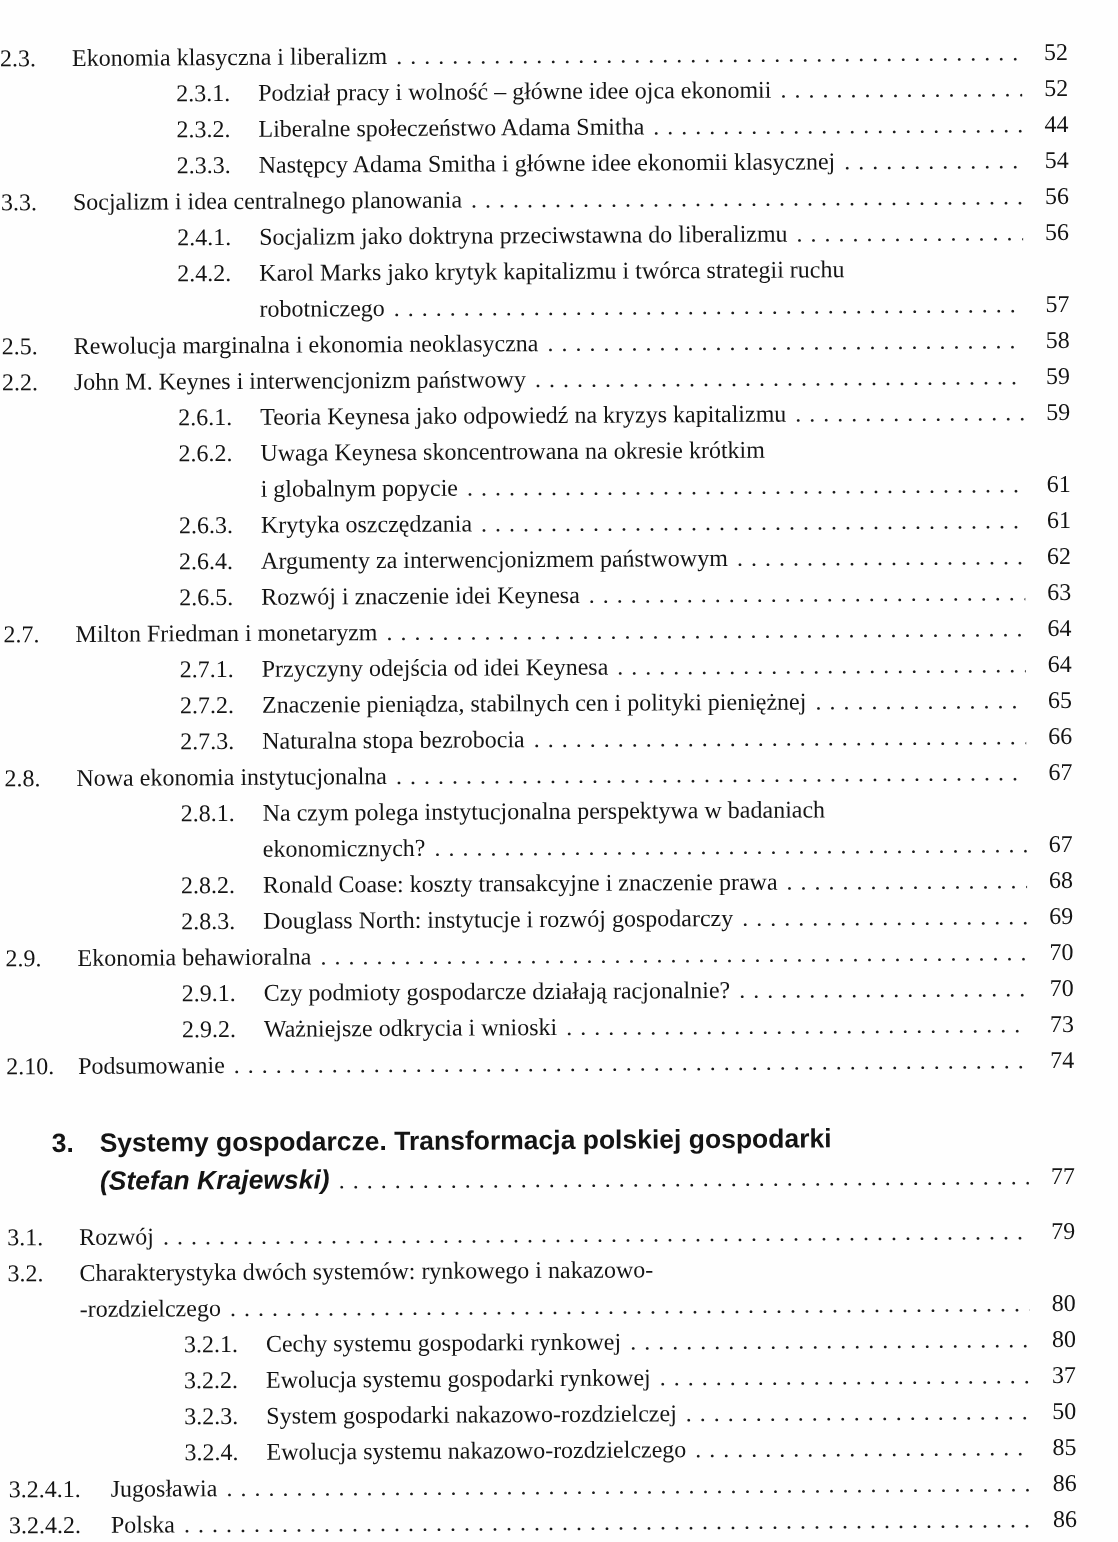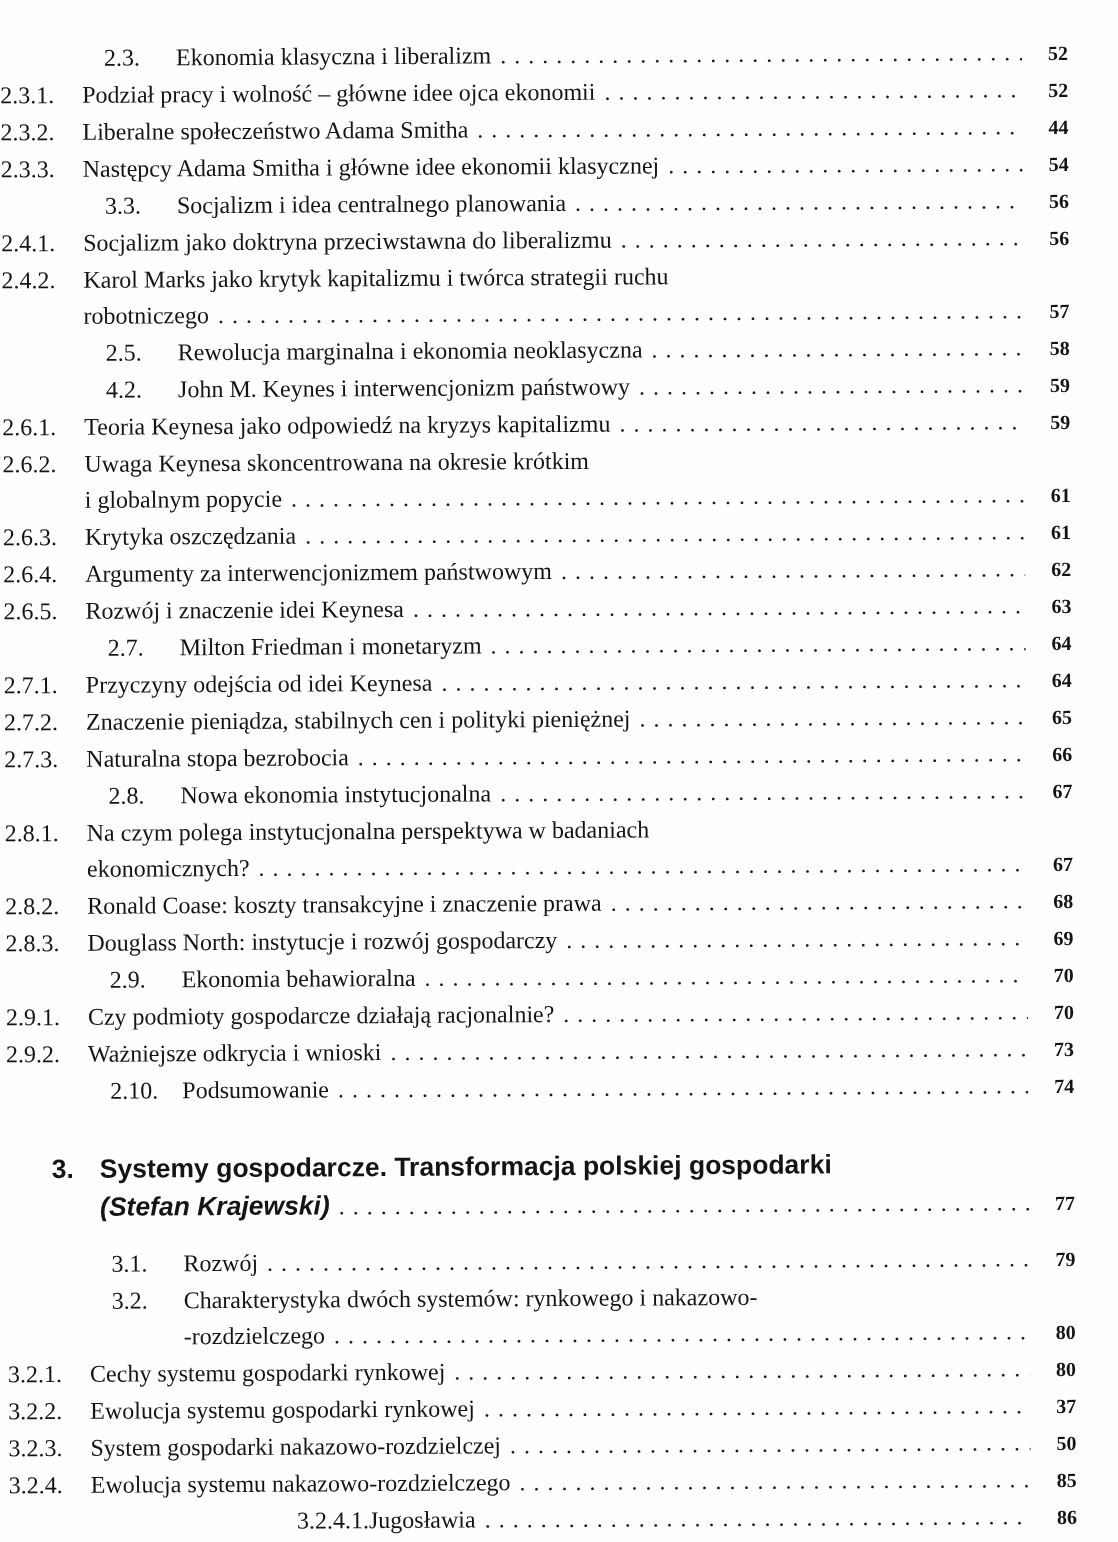--- a/index.html
+++ b/index.html
@@ -23,23 +23,23 @@
     padding: 40px 50px 0 0;
     transform: rotate(-0.35deg);
     transform-origin: 60px 60px;
   }
   .row {
     display: flex;
     line-height: 36px;
   }
   .num { flex: none; }
   .lvl0 .num { margin-left: 45px;  width: 48px;  }
-  .lvl1 .num { margin-left: 104px; width: 72px;  }
-  .lvl2 .num { width: 82px;  }
-  .lvl3 .num { margin-left: 258px; width: 102px; text-align: right; }
+  .lvl1 .num { width: 72px;  }
+  .lvl2 .num { margin-left: 176px; width: 82px;  }
+  .lvl3 .num { width: 102px; }
   .body { flex: 1; min-width: 0; }
   .line { display: flex; align-items: baseline; }
   .title { flex: none; white-space: nowrap; }
   .dots {
     flex: 1;
     min-width: 0;
     overflow: hidden;
     white-space: nowrap;
     margin-left: 9px;
     letter-spacing: 8px;
@@ -47,22 +47,22 @@
   }
   .dots::after {
     content: "........................................................................................................................";
   }
   .pg {
     flex: none;
     width: 44px;
     margin-left: 2px;
     text-align: right;
     font-family: "Liberation Serif", "DejaVu Serif", serif;
-    font-weight: bold;
-    font-size: 20px;
+    font-weight: normal;
+    font-size: 24px;
   }
   
   .chapter {
     font-family: "Liberation Sans", "DejaVu Sans", sans-serif;
     font-weight: bold;
     font-size: 26.5px;
     line-height: 38px;
   }
   .chapter .dots {
     font-family: "Liberation Serif", "DejaVu Serif", serif;
@@ -154,21 +154,21 @@
     <span class="num">2.5.</span>
     <span class="body">
           <span class="line">
     <span class="title">Rewolucja marginalna i ekonomia neoklasyczna</span>
     <span class="dots" aria-hidden="true"></span>
     <span class="pg">58</span>
   </span>
         </span>
   </div>
       <div class="row lvl1">
-    <span class="num">4.2.</span>
+    <span class="num">2.2.</span>
     <span class="body">
           <span class="line">
     <span class="title">John M. Keynes i interwencjonizm państwowy</span>
     <span class="dots" aria-hidden="true"></span>
     <span class="pg">59</span>
   </span>
         </span>
   </div>
       <div class="row lvl2">
     <span class="num">2.6.1.</span>

